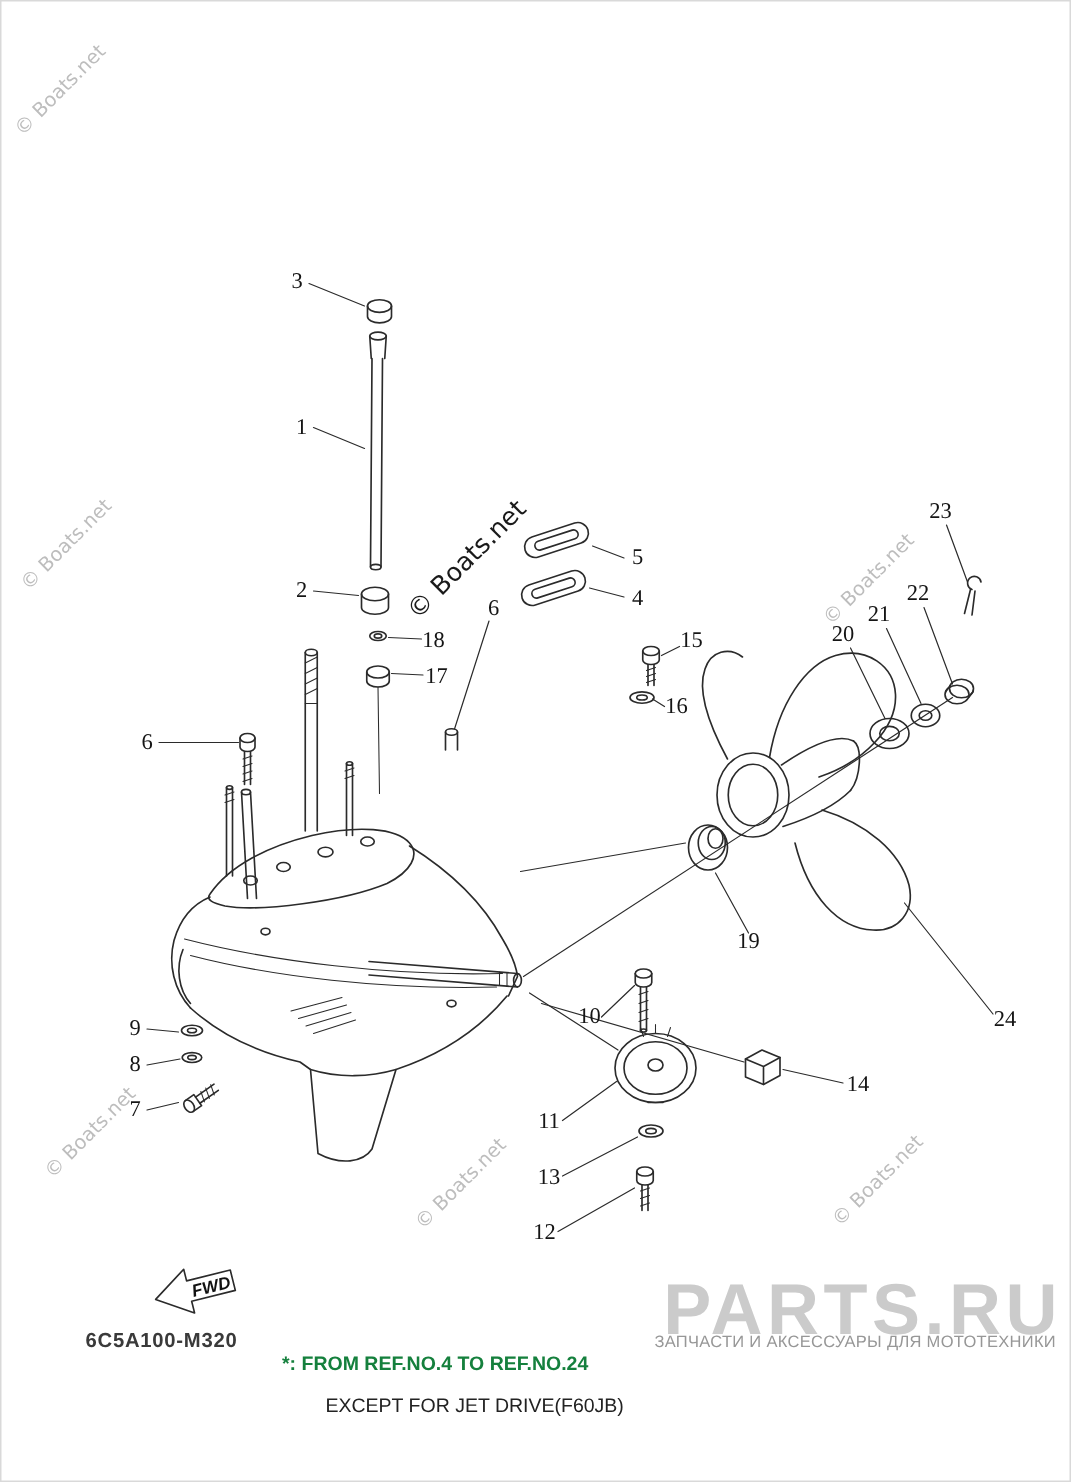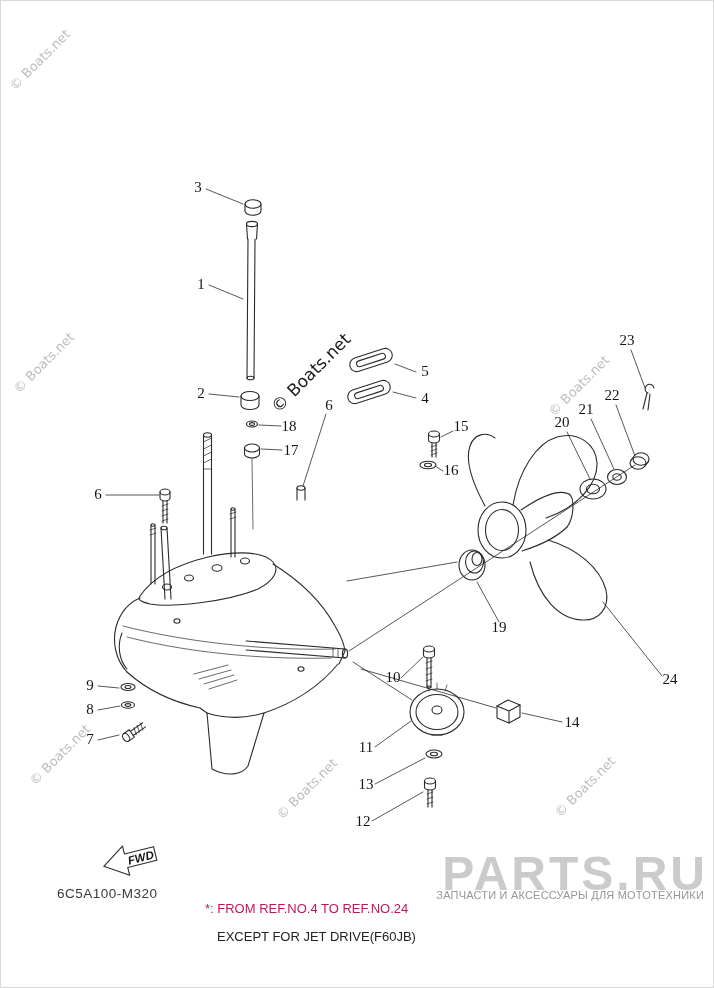--- a/index.html
+++ b/index.html
@@ -9,22 +9,22 @@
   
   .ln{fill:none;stroke:#2b2b2b;stroke-width:1.1;stroke-linecap:round;stroke-linejoin:round;}
   .thin{stroke-width:0.7;}
   .thinln{fill:none;stroke:#2b2b2b;stroke-width:0.8;stroke-linecap:round;}
   .co{font-family:"Liberation Serif",serif;font-size:15px;fill:#151515;text-anchor:middle;}
   .wm{font-family:"DejaVu Sans",sans-serif;font-size:13px;fill:#bdbdbd;text-anchor:middle;}
   .wm-dark{font-size:17px;fill:#1a1a1a;}
   .fwd-text{font-family:"Liberation Sans",sans-serif;font-style:italic;font-weight:bold;font-size:11.5px;fill:#111;}
 
   
-  .diagram-code{position:absolute;left:56px;top:885px;font-size:13.5px;color:#3a3a3a;letter-spacing:.5px;}
-  .note1{position:absolute;left:204px;top:900px;font-size:13px;color:#be185d;}
+  .diagram-code{position:absolute;left:56px;top:885px;font-size:13.5px;color:#3a3a3a;letter-spacing:.5px;font-weight:bold;}
+  .note1{position:absolute;left:187px;top:900px;font-size:13px;color:#15803d;font-weight:bold;}
   .note2{position:absolute;left:216px;top:916px;font-size:13px;color:#222;margin-top:12px;}
   .supplier{position:absolute;right:9px;top:888px;font-size:11px;color:#979797;letter-spacing:.2px;margin-left:28px;}
   .brand{position:absolute;right:5px;top:849px;font-weight:bold;font-size:48px;color:#cbcbcb;letter-spacing:3px;line-height:1;}
 </style>
 </head>
 <body>
 
 <div class="page">
 
   <svg class="canvas" width="714" height="988" viewBox="0 0 714 988" xmlns="http://www.w3.org/2000/svg">

